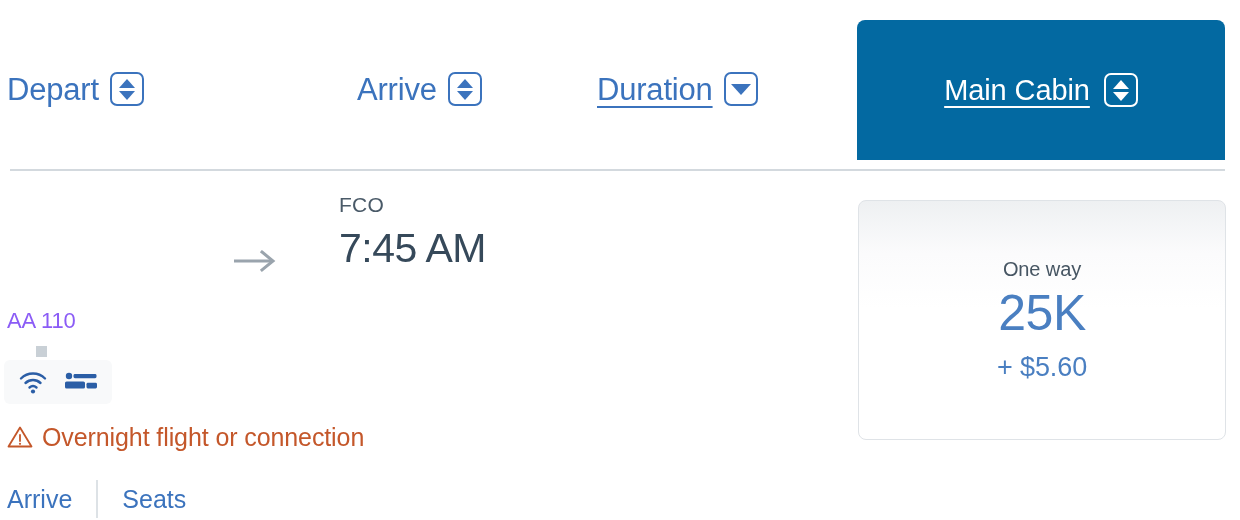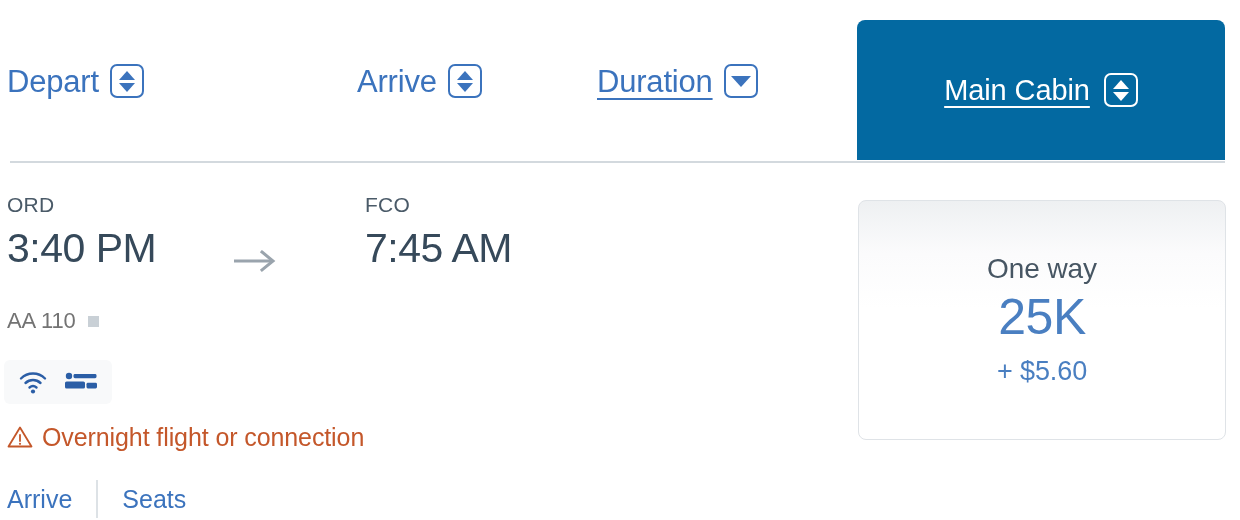--- a/index.html
+++ b/index.html
@@ -18,21 +18,21 @@
   .screen {
     position: relative;
     width: 1240px;
     height: 520px;
   }
 
   
   .sort-header {
     position: absolute;
     left: 0;
-    top: 4px;
+    top: 12px;
     width: 1031px;
     height: 160px;
   }
 
   .header-divider {
     position: absolute;
     left: 10px;
     top: 157px;
     width: 1215px;
     height: 2px;
@@ -141,21 +141,21 @@
   .flight-row {
     position: absolute;
     left: 0;
     top: 160px;
     width: 1240px;
     height: 360px;
   }
 
   .seg { position: absolute; }
   #depart-seg { left: 7px; top: 34px; }
-  #arrive-seg { left: 365px; top: 34px; }
+  #arrive-seg { left: 339px; top: 34px; }
   #duration-seg { left: 597px; top: 36px; }
 
   .airport {
     font-size: 21px;
     color: #4a5a68;
     line-height: 1;
     margin-bottom: 13px;
     letter-spacing: 0.2px;
   }
   .time {
@@ -182,22 +182,23 @@
   .dur-line.first { margin-bottom: 22px; }
 
   .flight-meta {
     position: absolute;
     left: 7px;
     top: 148px;
     display: flex;
     align-items: center;
     gap: 12px;
     font-size: 22px;
-    color: #737373;
-    letter-spacing: -0.1px;
+    color: #8b5cf6;
+    letter-spacing: -0.1px;
+    flex-direction: column;
   }
   .meta-sep {
     width: 11px;
     height: 11px;
     background: #c9d0d6;
     flex: none;
     display: inline-block;
   }
 
   .amenities {
@@ -255,21 +256,21 @@
     box-sizing: border-box;
     border: 1px solid #dfe3e7;
     border-radius: 8px;
     background: linear-gradient(to bottom, #eef0f2 0%, #fbfbfc 22%, #ffffff 45%);
     display: flex;
     flex-direction: column;
     align-items: center;
     justify-content: center;
   }
   .oneway {
-    font-size: 28px;
+    font-size: 20px;
     color: #475663;
     line-height: 1;
     margin-bottom: 9px;
     letter-spacing: -0.1px;
   }
   .miles {
     font-size: 50px;
     color: #4a7fc1;
     line-height: 1;
     margin-bottom: 16px;
@@ -318,24 +319,20 @@
   <div class="cabin-tab">
     <span class="cabin-label">Main Cabin</span>
     <span class="cabin-sort-box">
       <span class="tri-up"></span>
       <span class="tri-down"></span>
     </span>
   </div>
 
   <div class="flight-row">
 
-    <div class="seg" id="depart-seg">
-      <div class="airport">ORD</div>
-      <div class="time">3:40 PM</div>
-    </div>
 
     <svg class="arrow" viewBox="0 0 48 26">
       <line x1="2" y1="13" x2="40" y2="13" stroke="#9aa4ad" stroke-width="3"></line>
       <polyline points="30,4 41,13 30,22" fill="none" stroke="#9aa4ad" stroke-width="3" stroke-linecap="square"></polyline>
     </svg>
 
     <div class="seg" id="arrive-seg">
       <div class="airport">FCO</div>
       <div class="time">7:45 AM</div>
     </div>

